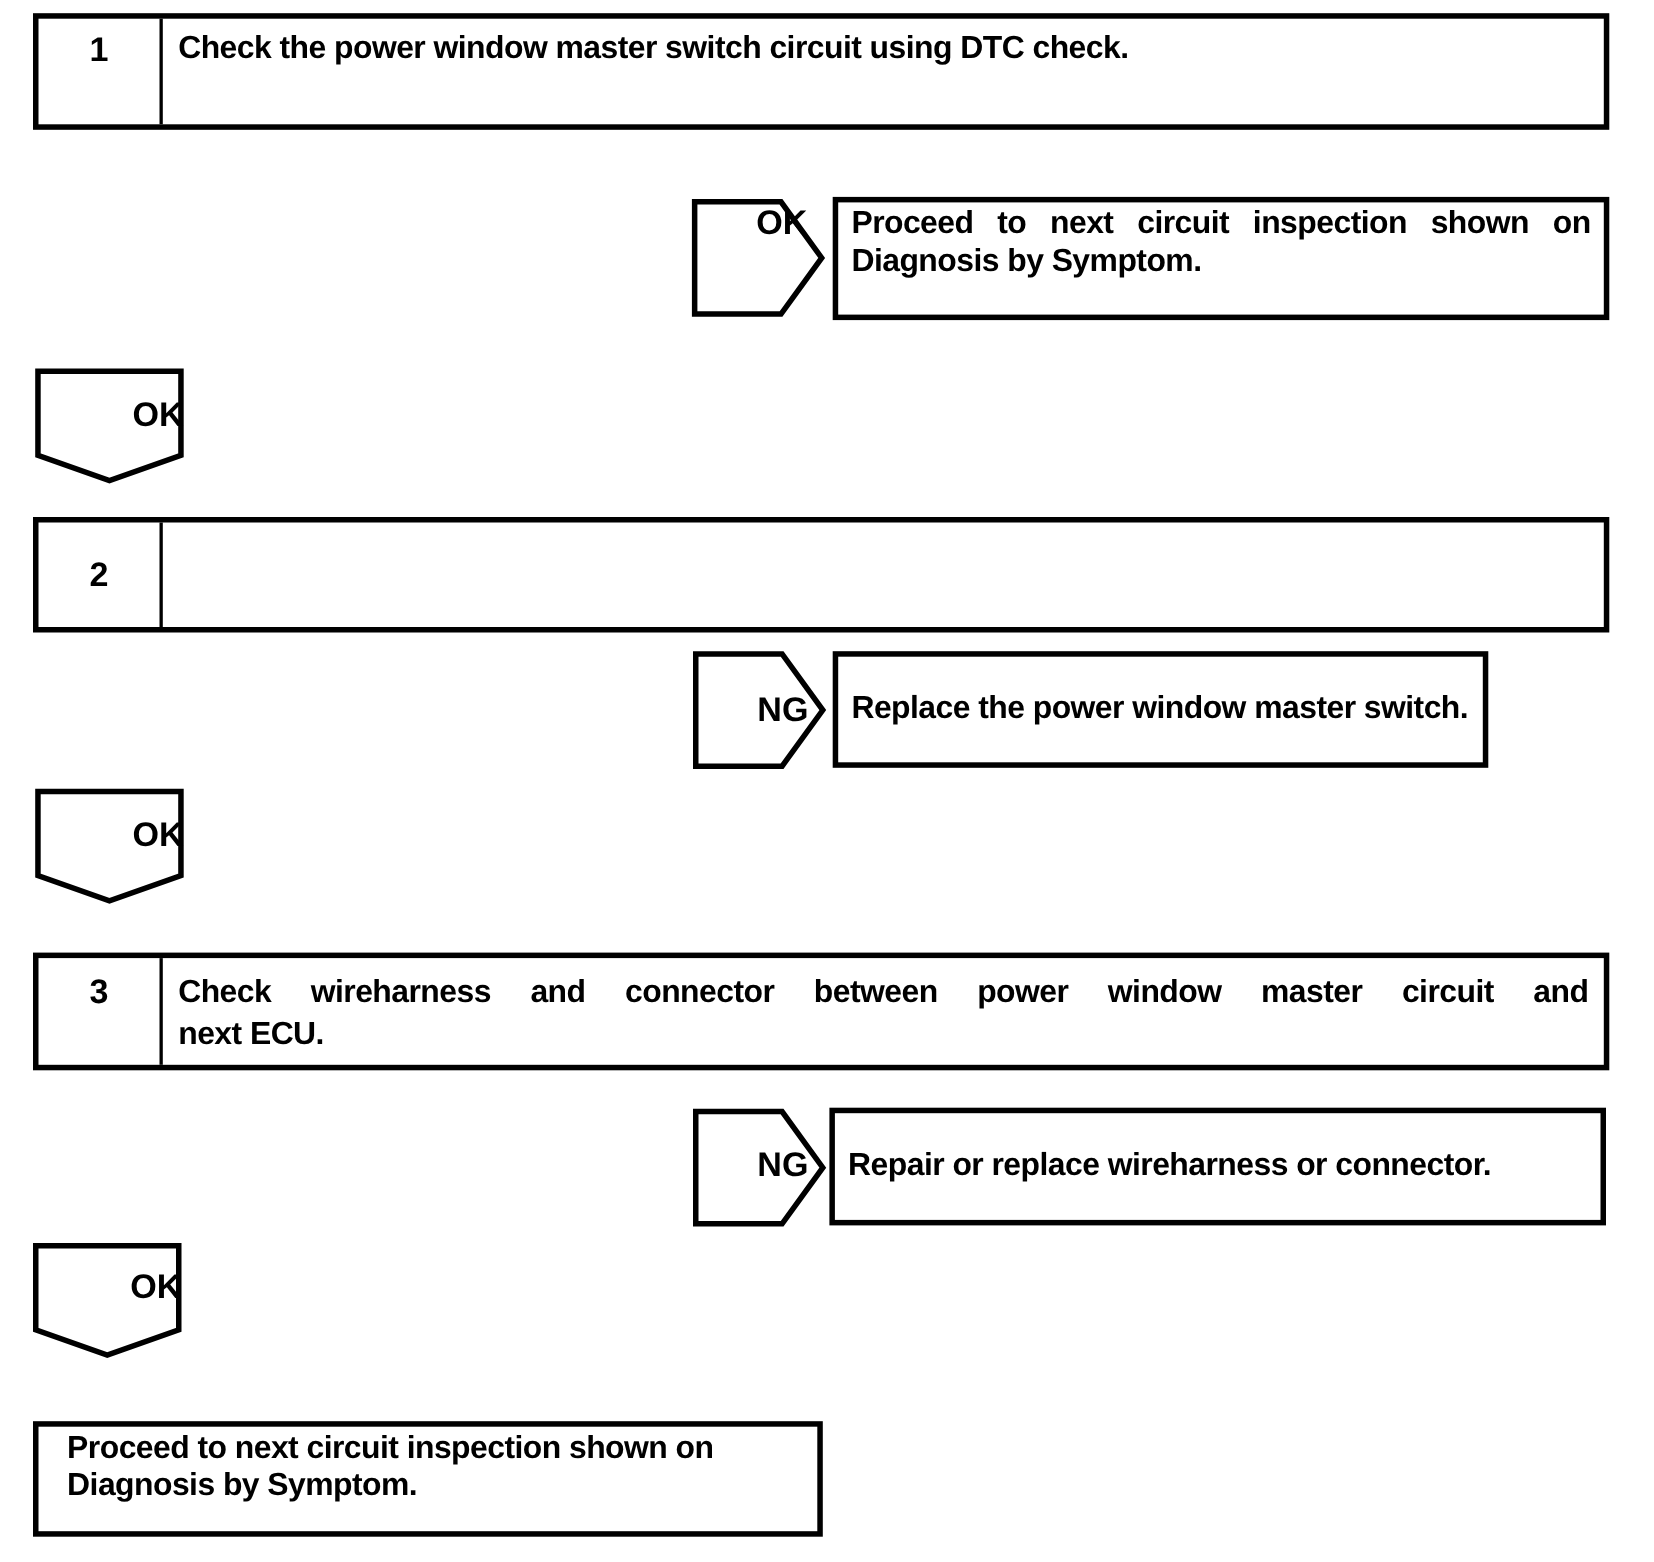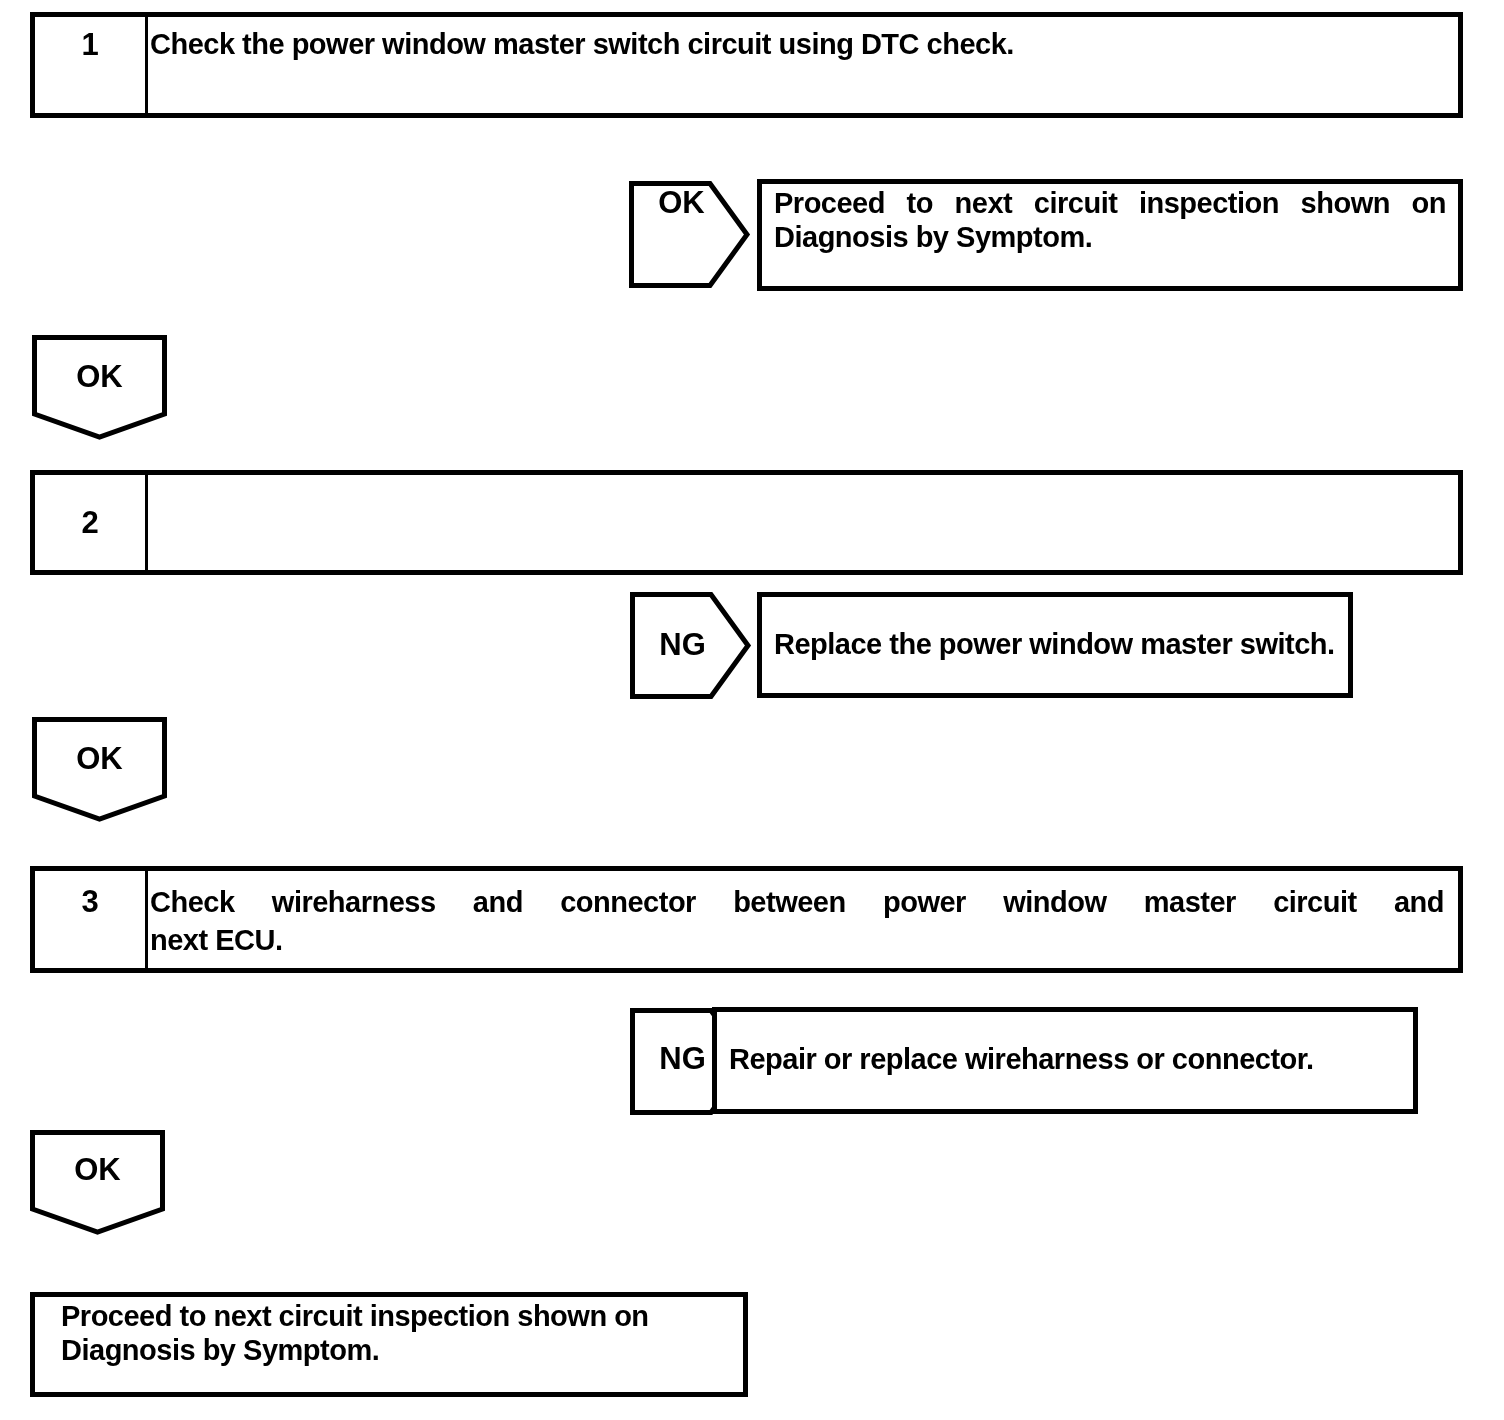--- a/index.html
+++ b/index.html
@@ -27,21 +27,21 @@
     width:113px;
     flex:0 0 113px;
     border-right:3px solid #000;
     text-align:center;
     font-size:31px;
     line-height:32px;
     box-sizing:border-box;
   }
   .body{
     flex:1;
-    padding-left:2px;
+    padding-left:14px;
     padding-right:14px;
     box-sizing:border-box;
   }
   .ln{
     font-size:29px;
     letter-spacing:-0.5px;
     line-height:34px;
   }
   .lh38{line-height:38px;}
   .nowrap{white-space:nowrap;}
@@ -64,21 +64,21 @@
     height:105px;
     border:5px solid #000;
     background:#fff;
     box-sizing:border-box;
     padding:2px 26px 0 26px;
   }
   
   .pent{position:absolute;overflow:visible;}
   .plabel{
     position:absolute;
-    text-align:center;
+    text-align:right;
     font-size:31px;
     line-height:32px;
   }
 </style>
 </head>
 <body>
 
 <div class="canvas">
 
   <div class="step" style="top:12px;height:106px;">
@@ -124,21 +124,21 @@
     <div class="body" style="padding-top:12px;">
       <div class="ln lh38 just">Check wireharness and connector between power window master circuit and</div>
       <div class="ln lh38 nowrap">next ECU.</div>
     </div>
   </div>
 
   <svg class="pent" style="left:630px;top:1008px;" width="121" height="107" viewBox="0 0 121 107">
     <polygon points="2.5,2.5 81,2.5 118,53.5 81,104.5 2.5,104.5" fill="#ffffff" stroke="#000000" stroke-width="5"></polygon>
   </svg>
   <span class="plabel" style="left:630px;top:1043px;width:105px;">NG</span>
-  <div class="rbox" style="left:712px;top:1007px;width:706px;height:107px;padding-top:30px;">
+  <div class="rbox" style="left:754px;top:1007px;width:706px;height:107px;padding-top:30px;">
     <div class="ln nowrap">Repair or replace wireharness or connector.</div>
   </div>
 
   <svg class="pent" style="left:30px;top:1130px;" width="135" height="105" viewBox="0 0 135 105">
     <polygon points="2.5,2.5 132.5,2.5 132.5,79 67.5,102 2.5,79" fill="#ffffff" stroke="#000000" stroke-width="5"></polygon>
   </svg>
   <span class="plabel" style="left:30px;top:1154px;width:135px;">OK</span>
 
   <div class="tbox">
     <div class="ln nowrap">Proceed to next circuit inspection shown on</div>

